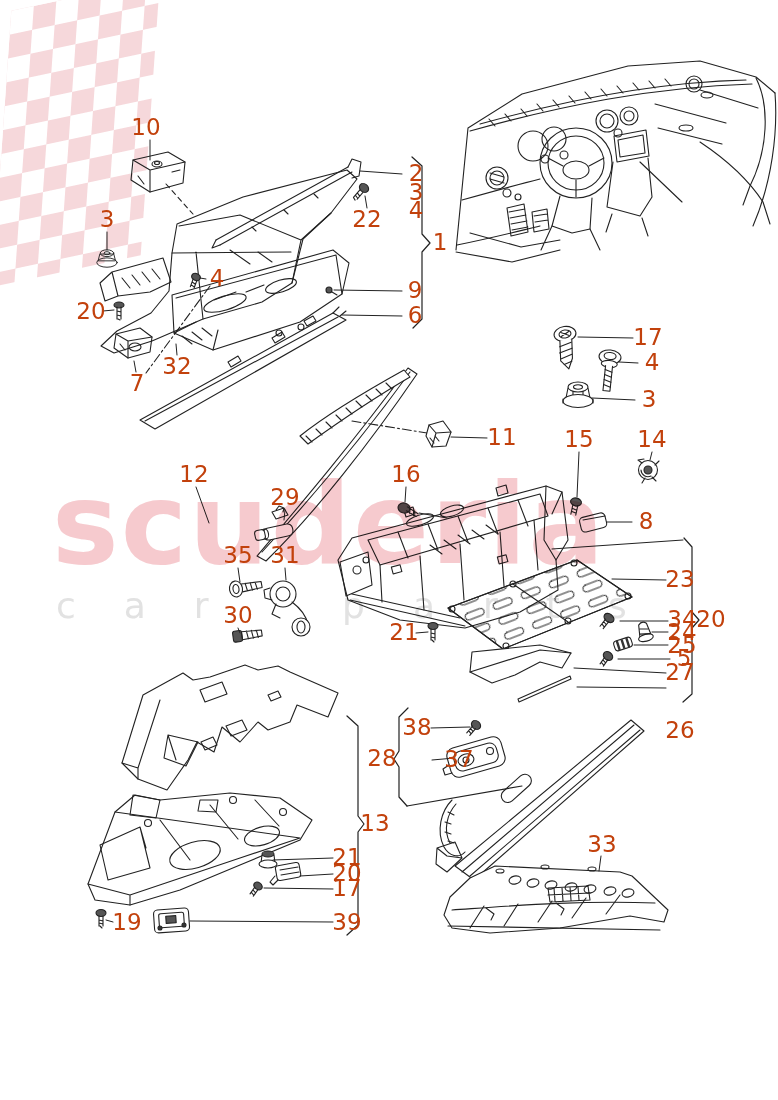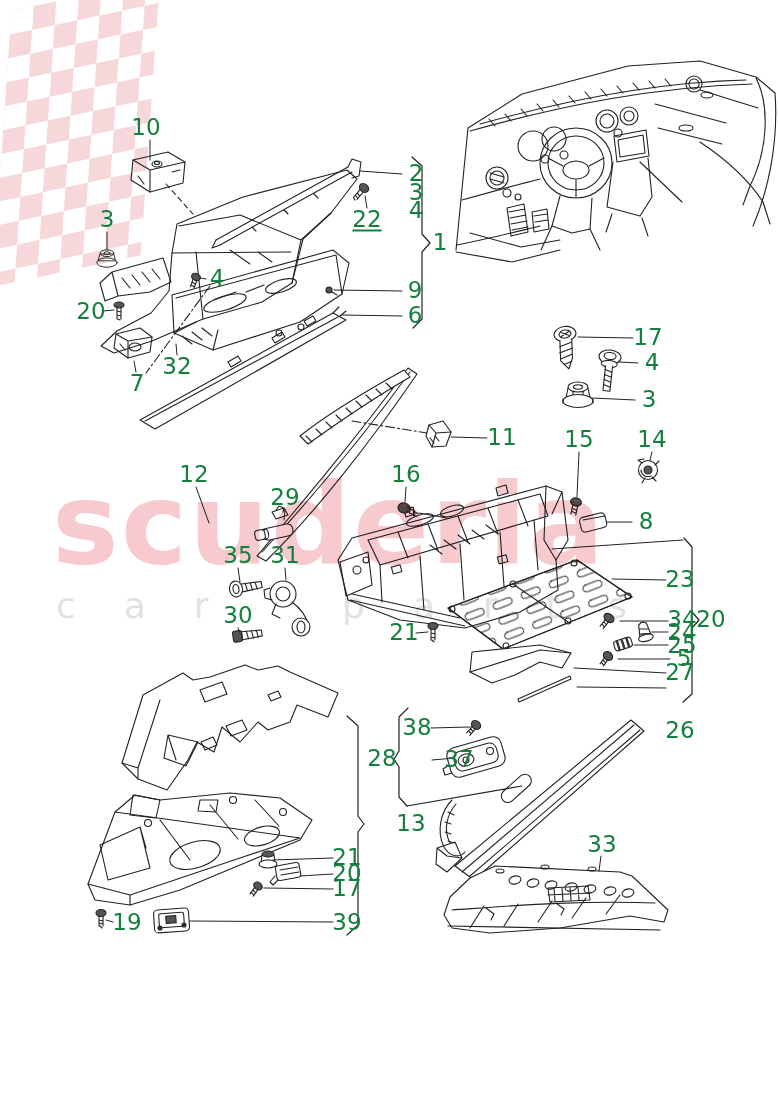--- a/index.html
+++ b/index.html
@@ -7,21 +7,21 @@
        font-family:"DejaVu Sans","Liberation Sans",sans-serif;}
   #stage{position:absolute;left:0;top:0;width:778px;height:1100px;}
   #art{position:absolute;left:0;top:0;z-index:1;}
   .wm{position:absolute;z-index:3;mix-blend-mode:multiply;pointer-events:none;white-space:nowrap;line-height:1;}
   #wm-main{left:52px;top:468px;font-size:112px;font-weight:bold;letter-spacing:2px;color:#f6cace;}
   #wm-sub{left:56px;top:588px;font-size:36px;font-weight:400;letter-spacing:48px;word-spacing:26px;color:#e2e2e2;}
   #wm-checker{left:548px;top:464px;width:152px;height:266px;z-index:2;mix-blend-mode:multiply;
      background:repeating-conic-gradient(#f4ced2 0% 25%, rgba(255,255,255,0) 0% 50%) 0 0/46px 46px;
      transform:rotate(-12deg) skewX(-16deg);opacity:.8;pointer-events:none;}
   #labels{position:absolute;left:0;top:0;width:778px;height:1100px;z-index:4;}
-  .plabel{position:absolute;transform:translate(-50%,-52%);font-size:23px;color:#15803d;
+  .plabel{position:absolute;transform:translate(-50%,-52%);font-size:23px;color:#c2410c;
           font-family:"DejaVu Sans","Liberation Sans",sans-serif;}
 </style>
 </head>
 <body>
 
 <div id="stage">
 
 <svg id="art" width="778" height="1100" viewBox="0 0 778 1100" fill="none" stroke="#222" stroke-width="1.1" stroke-linejoin="round" stroke-linecap="round">
 
   <g>
@@ -435,21 +435,21 @@
 
 <div id="wm-checker" class="wmchk"></div>
 <div id="wm-sub" class="wm" style="color: rgb(226, 226, 226);">car parts</div>
 <div id="wm-main" class="wm" style="color: rgb(246, 202, 206);">scuderia</div>
 
 <div id="labels">
       <span class="plabel" style="left: 146px; top: 128px;">10</span>
       <span class="plabel" style="left: 416px; top: 174px;">2</span>
       <span class="plabel" style="left: 416px; top: 193px;">3</span>
       <span class="plabel" style="left: 416px; top: 211px;">4</span>
-      <span class="plabel" style="left: 367px; top: 220px; text-decoration: underline;">22</span>
+      <span class="plabel" style="left: 367px; top: 220px;">22</span>
       <span class="plabel" style="left: 440px; top: 243px;">1</span>
       <span class="plabel" style="left: 107px; top: 220px;">3</span>
       <span class="plabel" style="left: 217px; top: 279px;">4</span>
       <span class="plabel" style="left: 415px; top: 291px;">9</span>
       <span class="plabel" style="left: 91px; top: 312px;">20</span>
       <span class="plabel" style="left: 415px; top: 316px;">6</span>
       <span class="plabel" style="left: 648px; top: 338px;">17</span>
       <span class="plabel" style="left: 652px; top: 363px;">4</span>
       <span class="plabel" style="left: 177px; top: 367px;">32</span>
       <span class="plabel" style="left: 137px; top: 384px;">7</span>
@@ -469,21 +469,21 @@
       <span class="plabel" style="left: 711px; top: 620px;">20</span>
       <span class="plabel" style="left: 682px; top: 633px;">24</span>
       <span class="plabel" style="left: 404px; top: 633px;">21</span>
       <span class="plabel" style="left: 682px; top: 646px;">25</span>
       <span class="plabel" style="left: 684px; top: 659px;">5</span>
       <span class="plabel" style="left: 680px; top: 673px;">27</span>
       <span class="plabel" style="left: 680px; top: 688px; margin-top: 43px;">26</span>
       <span class="plabel" style="left: 417px; top: 728px;">38</span>
       <span class="plabel" style="left: 382px; top: 759px;">28</span>
       <span class="plabel" style="left: 418px; top: 760px; margin-left: 41px;">37</span>
-      <span class="plabel" style="left: 375px; top: 824px; margin-left: 36px;">13</span>
+      <span class="plabel" style="left: 375px; top: 824px;">13</span>
       <span class="plabel" style="left: 602px; top: 845px;">33</span>
       <span class="plabel" style="left: 347px; top: 858px;">21</span>
       <span class="plabel" style="left: 347px; top: 874px;">20</span>
       <span class="plabel" style="left: 347px; top: 889px;">17</span>
       <span class="plabel" style="left: 127px; top: 923px;">19</span>
       <span class="plabel" style="left: 347px; top: 923px;">39</span>
     </div>
 
 </div>
 

